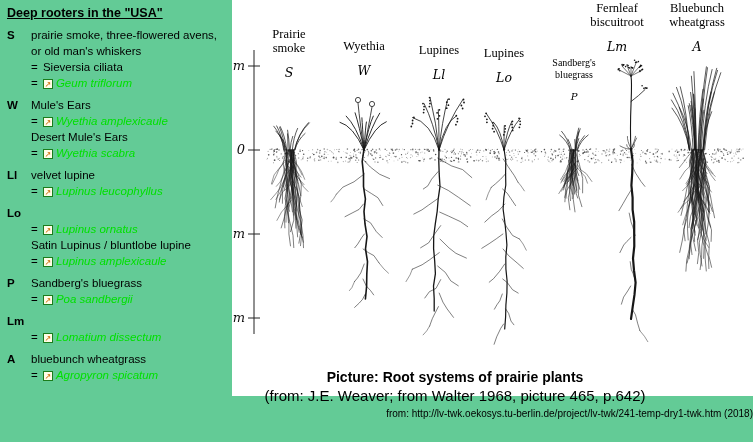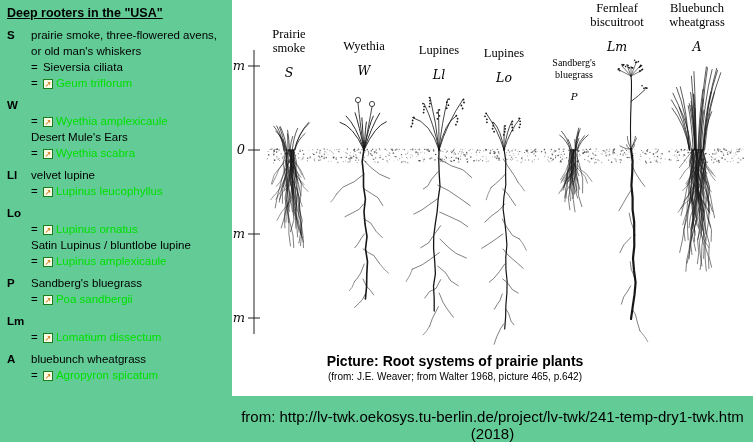--- a/index.html
+++ b/index.html
@@ -10,31 +10,31 @@
   }
   .sidebar{position:absolute;left:0;top:0;width:232px;padding:6px 4px 0 7px;box-sizing:border-box}
   .title{font-weight:bold;text-decoration:underline;font-size:12.5px;margin-bottom:7px}
   .row{display:flex;align-items:flex-start;font-size:11.5px;line-height:16px}
   .row.gap{margin-top:6px}
   .key{flex:0 0 24px;font-weight:bold}
   .content{flex:1}
   .eq{margin-right:2px}
   .plain{}
   .latin{}
-  .link{color:var(--link,#00e000)}
+  .link{font-style:italic;color:var(--link,#00e000)}
   .linkicon{
     display:inline-block;width:10px;height:10px;background:#fffde8;
     border:1px solid #1b7d1b;color:#cc6600;font-size:8px;line-height:9px;
     text-align:center;margin-right:3px;vertical-align:0px;box-sizing:border-box
   }
   .panel{position:absolute;left:232px;top:0;width:521px;height:396px;background:#fff}
-  .caption{width:446px;text-align:center;margin-top:1px}
+  .caption{width:446px;text-align:center;margin-top:17px}
   .caption .t{font-weight:bold;font-size:14px}
-  .caption .s{font-size:10px;margin-top:2px}
-  .footer{position:absolute;left:232px;top:408px;width:521px;text-align:center;font-size:15px}
+  .caption .s{font-size:15px;margin-top:2px}
+  .footer{position:absolute;left:232px;top:408px;width:521px;text-align:right;font-size:10px}
   svg text{stroke:none}
 </style>
 </head>
 <body style="--bg: #63cb96; --link: #00e000;">
 
 <div class="sidebar">
   <div class="title">Deep rooters in the "USA"</div>
   <div>
       <div class="row">
         <span class="key">S</span>
@@ -43,20 +43,21 @@
       <div class="row">
         <span class="key"></span>
         <span class="content"><span class="eq">=</span> <span class="latin">Sieversia ciliata</span></span>
       </div>
       <div class="row">
         <span class="key"></span>
         <span class="content"><span class="eq">=</span> <span class="linkicon">↗</span><span class="link">Geum triflorum</span></span>
       </div>
       <div class="row gap">
         <span class="key">W</span>
+        <span class="content"><span class="plain">Mule's Ears</span></span>
       </div>
       <div class="row">
         <span class="key"></span>
         <span class="content"><span class="eq">=</span> <span class="linkicon">↗</span><span class="link">Wyethia amplexicaule</span></span>
       </div>
       <div class="row">
         <span class="key"></span>
         <span class="content"><span class="plain">Desert Mule's Ears</span></span>
       </div>
       <div class="row">

